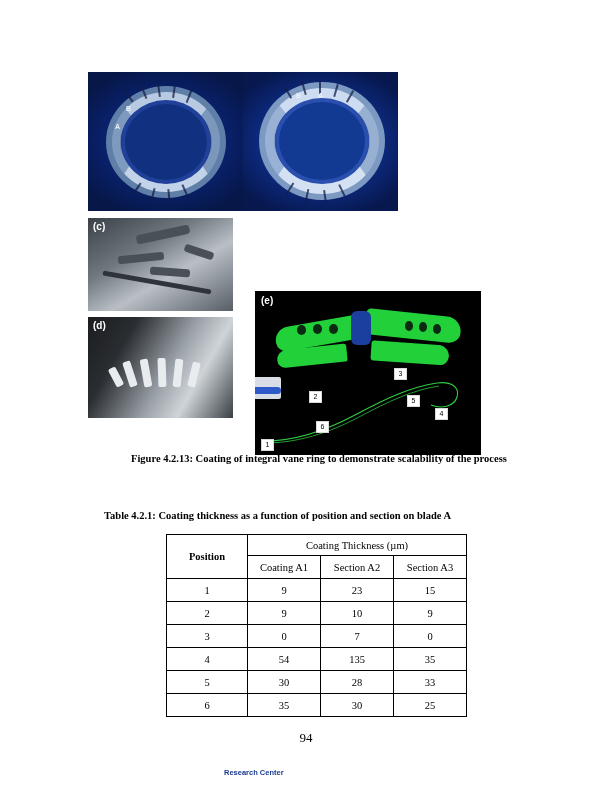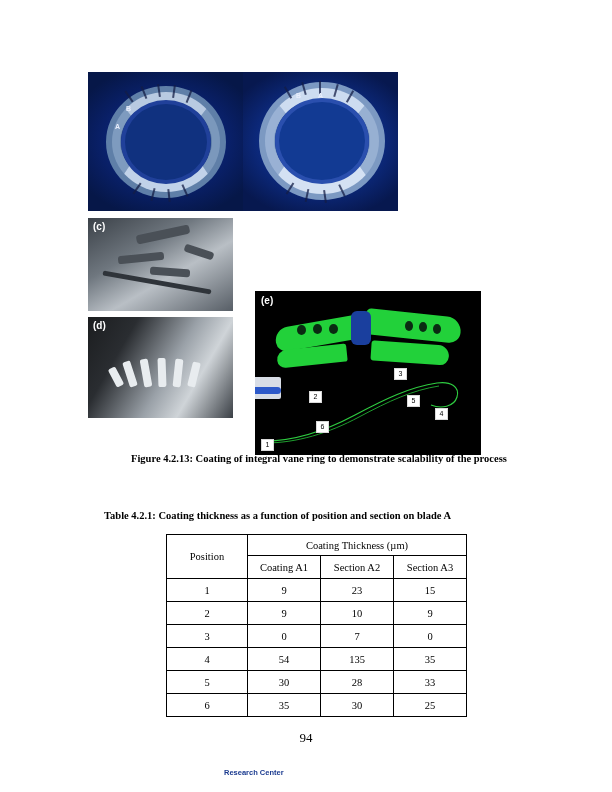--- a/index.html
+++ b/index.html
@@ -229,21 +229,21 @@
     font-size: 10.5px;
   }
   table.coating th, table.coating td {
     border: 1px solid #000000;
     text-align: center;
     vertical-align: middle;
   }
   table.coating th.pos {
     width: 78px;
     height: 38px;
-    font-weight: normal;
+    font-weight: bold;
     margin-left: 8px;
   }
   table.coating th.group {
     height: 18px;
     font-weight: normal;
   }
   table.coating th.sect {
     width: 70px;
     height: 20px;
     font-weight: normal;

